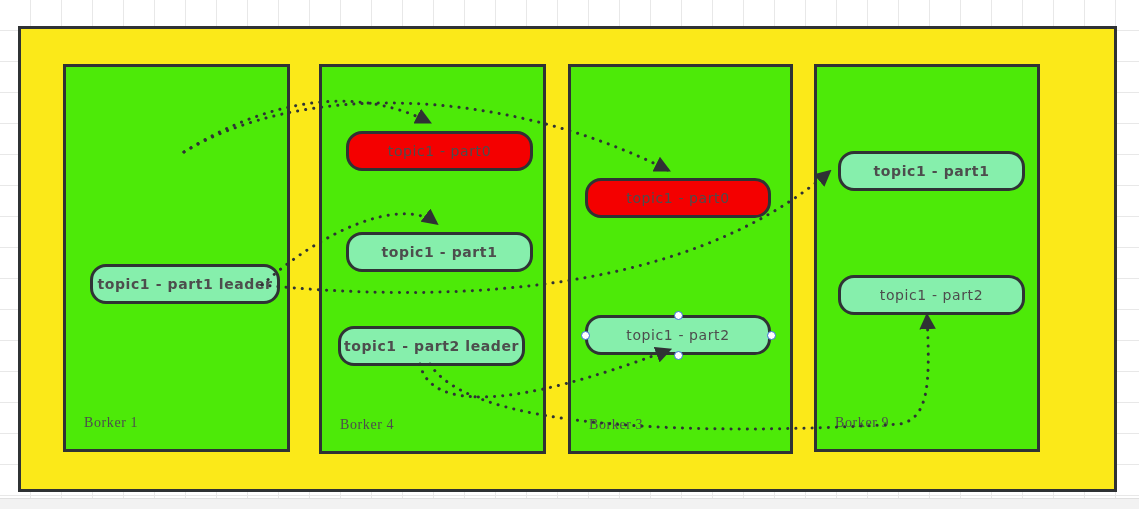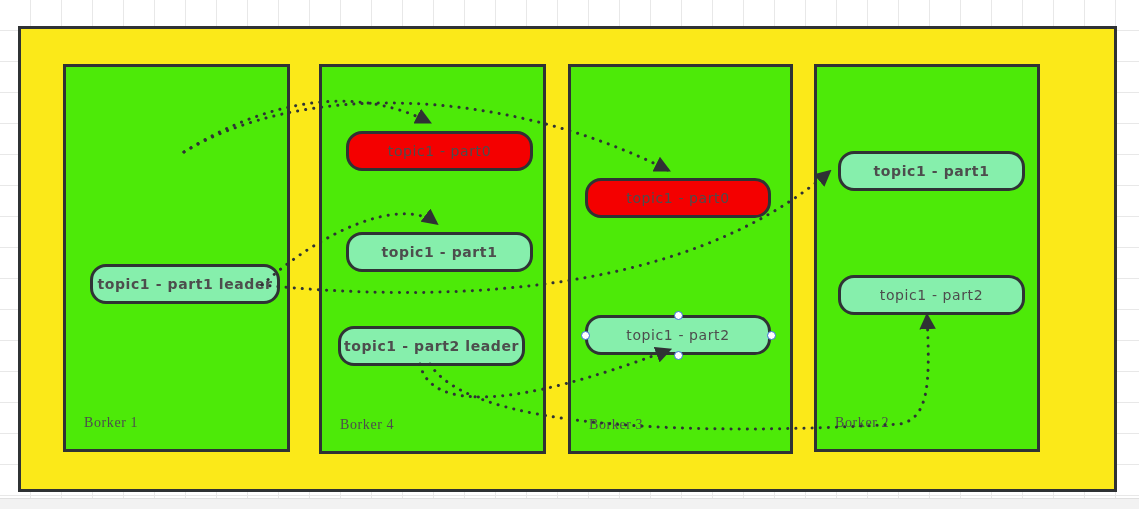--- a/index.html
+++ b/index.html
@@ -91,21 +91,21 @@
     <div class="broker" style="left: 547px; top: 35px; width: 225px; height: 390px;">
       <div class="broker-label">Borker  3</div>
     </div>
     <div class="pbox red" style="left: 564px; top: 149px; width: 186px; height: 40px;">topic1 -  part0</div>
     <div class="pbox cyan" style="left: 564px; top: 286px; width: 186px; height: 40px;">topic1 -  part2</div>
     <div class="handle" style="left: 652.5px; top: 281.5px;"></div>
     <div class="handle" style="left: 652.5px; top: 321.5px;"></div>
     <div class="handle" style="left: 559.5px; top: 301.5px;"></div>
     <div class="handle" style="left: 745.5px; top: 301.5px;"></div>
     <div class="broker" style="left: 793px; top: 35px; width: 226px; height: 388px;">
-      <div class="broker-label">Borker  2</div>
+      <div class="broker-label">Borker  9</div>
     </div>
     <div class="pbox yellow" style="left: 817px; top: 122px; width: 187px; height: 40px;">topic1 -  part1</div>
     <div class="pbox cyan" style="left: 817px; top: 246px; width: 187px; height: 40px;">topic1 -  part2</div>
   </div>
 
 <svg id="edges">
   <defs>
     <marker id="arrowhead" viewBox="0 0 10 10" refX="8" refY="5" markerWidth="5.5" markerHeight="5.5" orient="auto-start-reverse">
       <path d="M 0 0 L 10 5 L 0 10 z" fill="#2f3234"></path>
     </marker>

